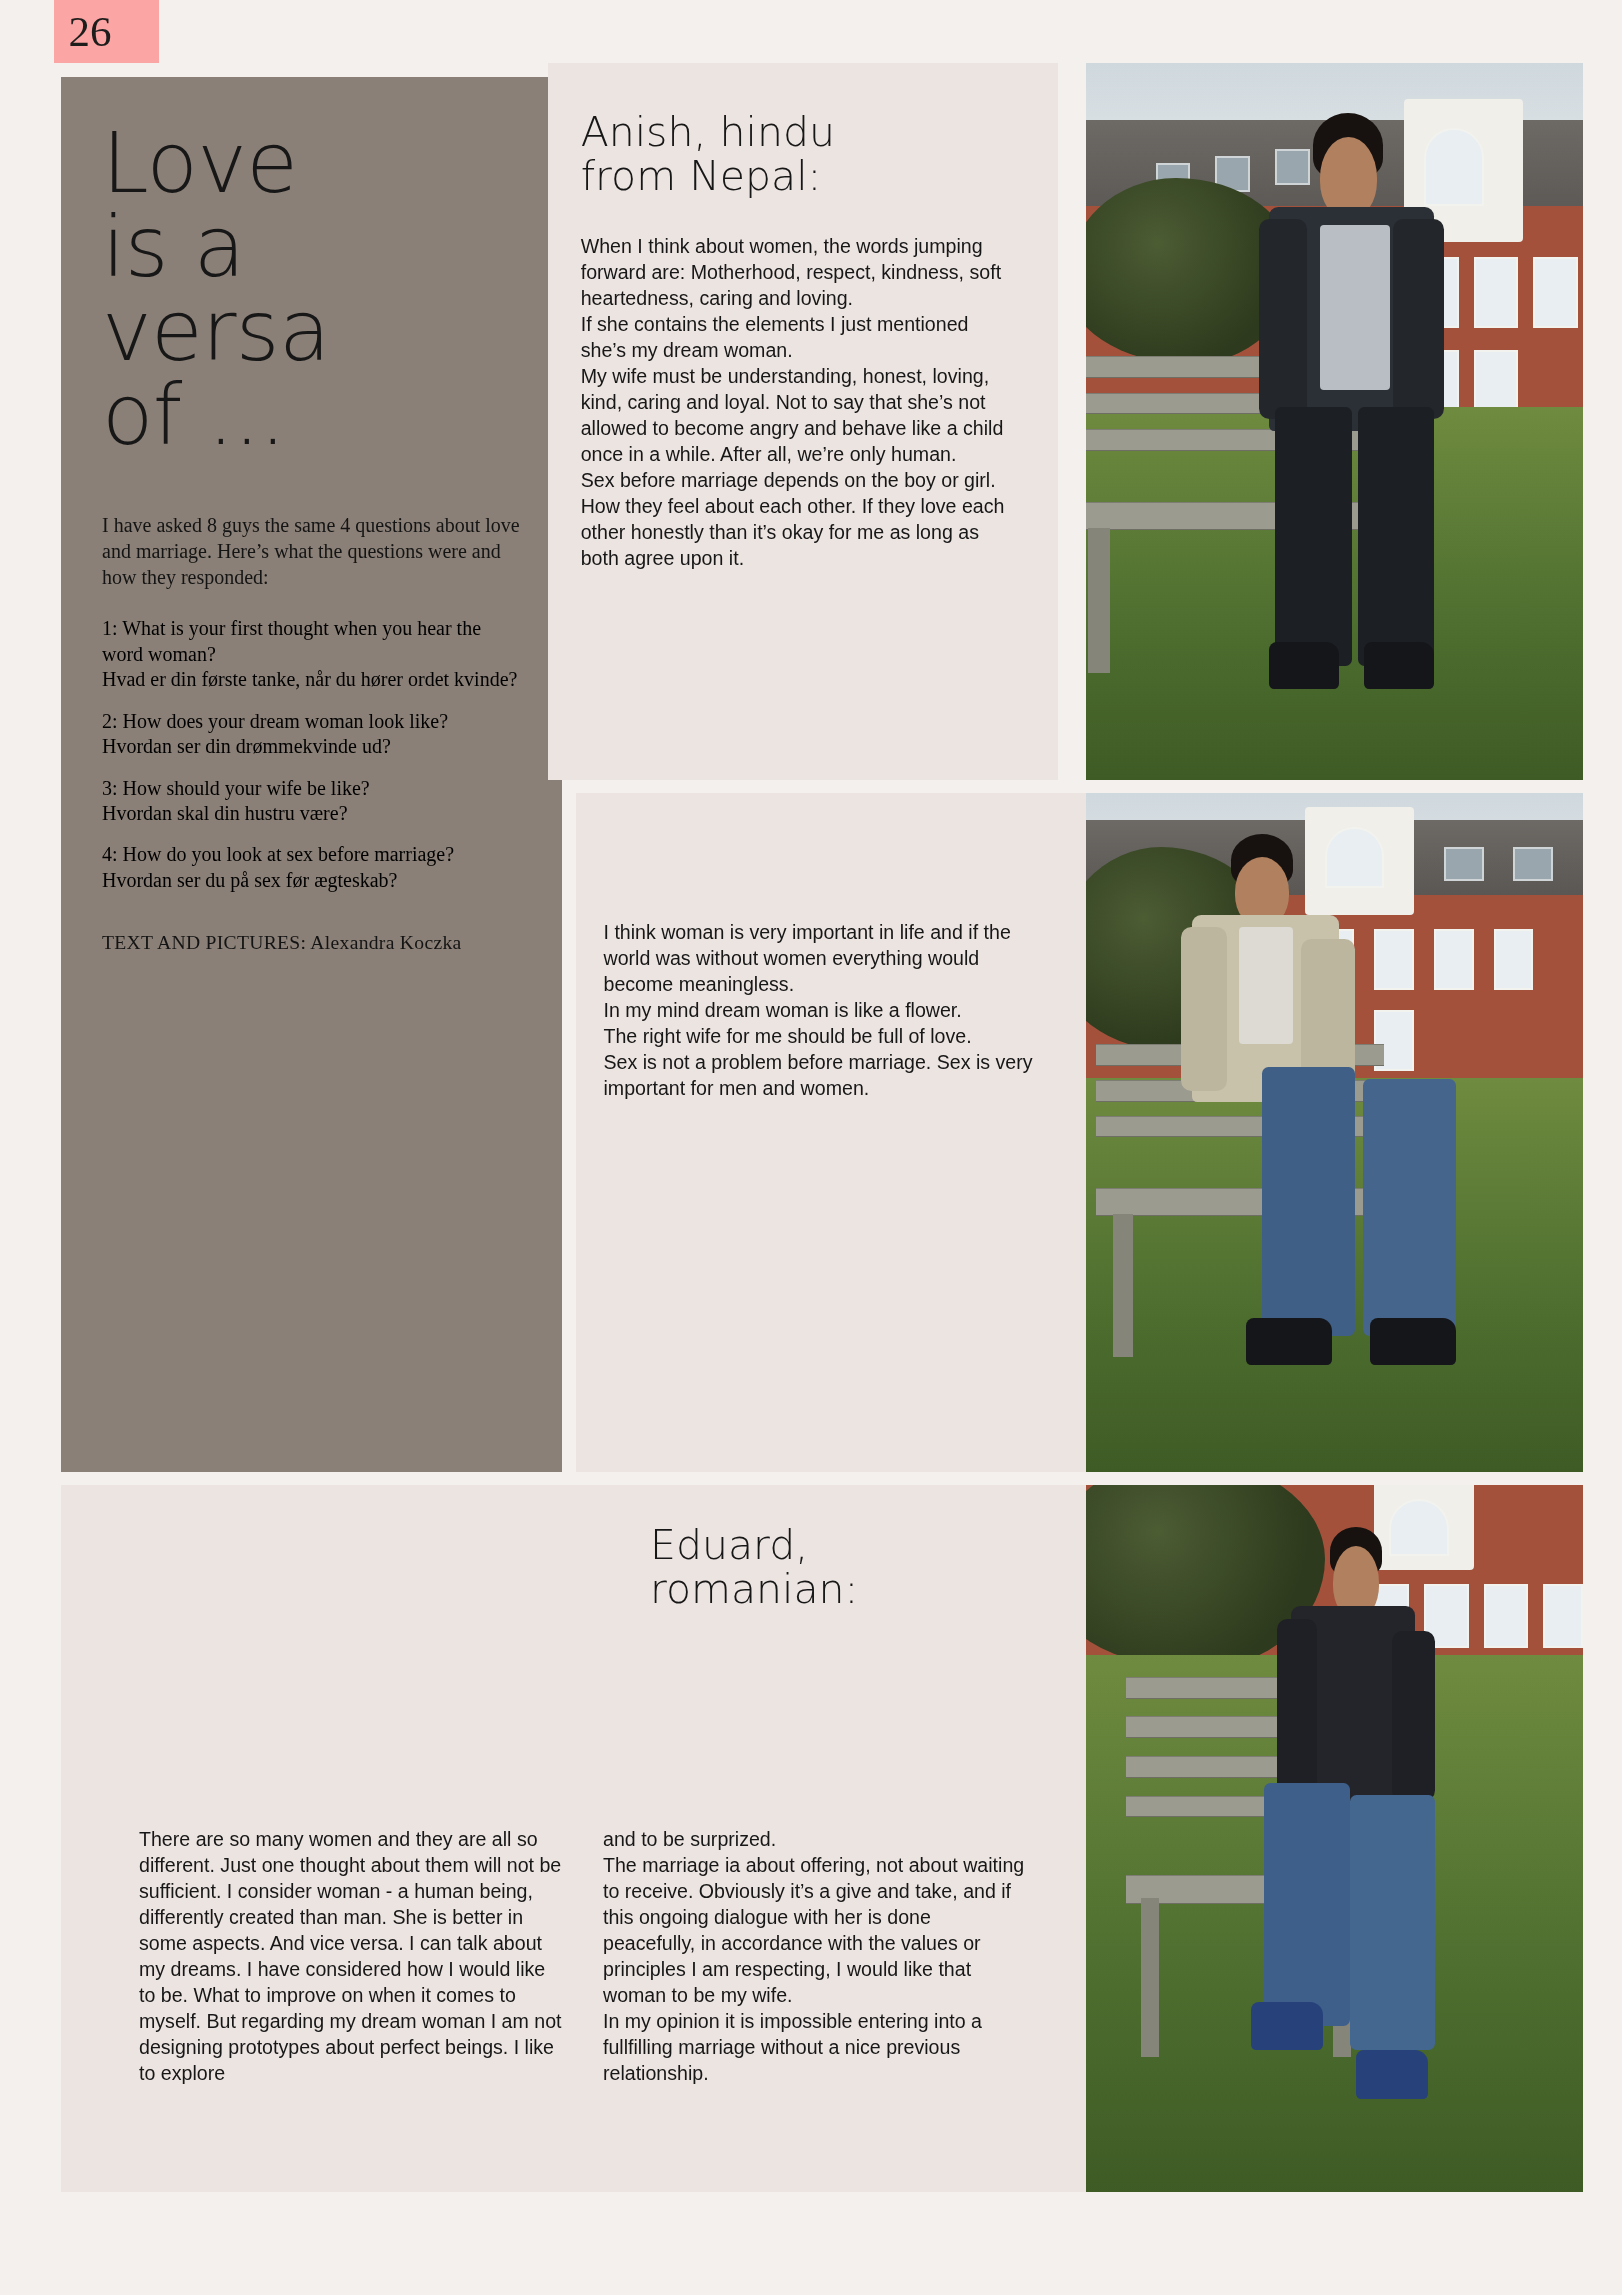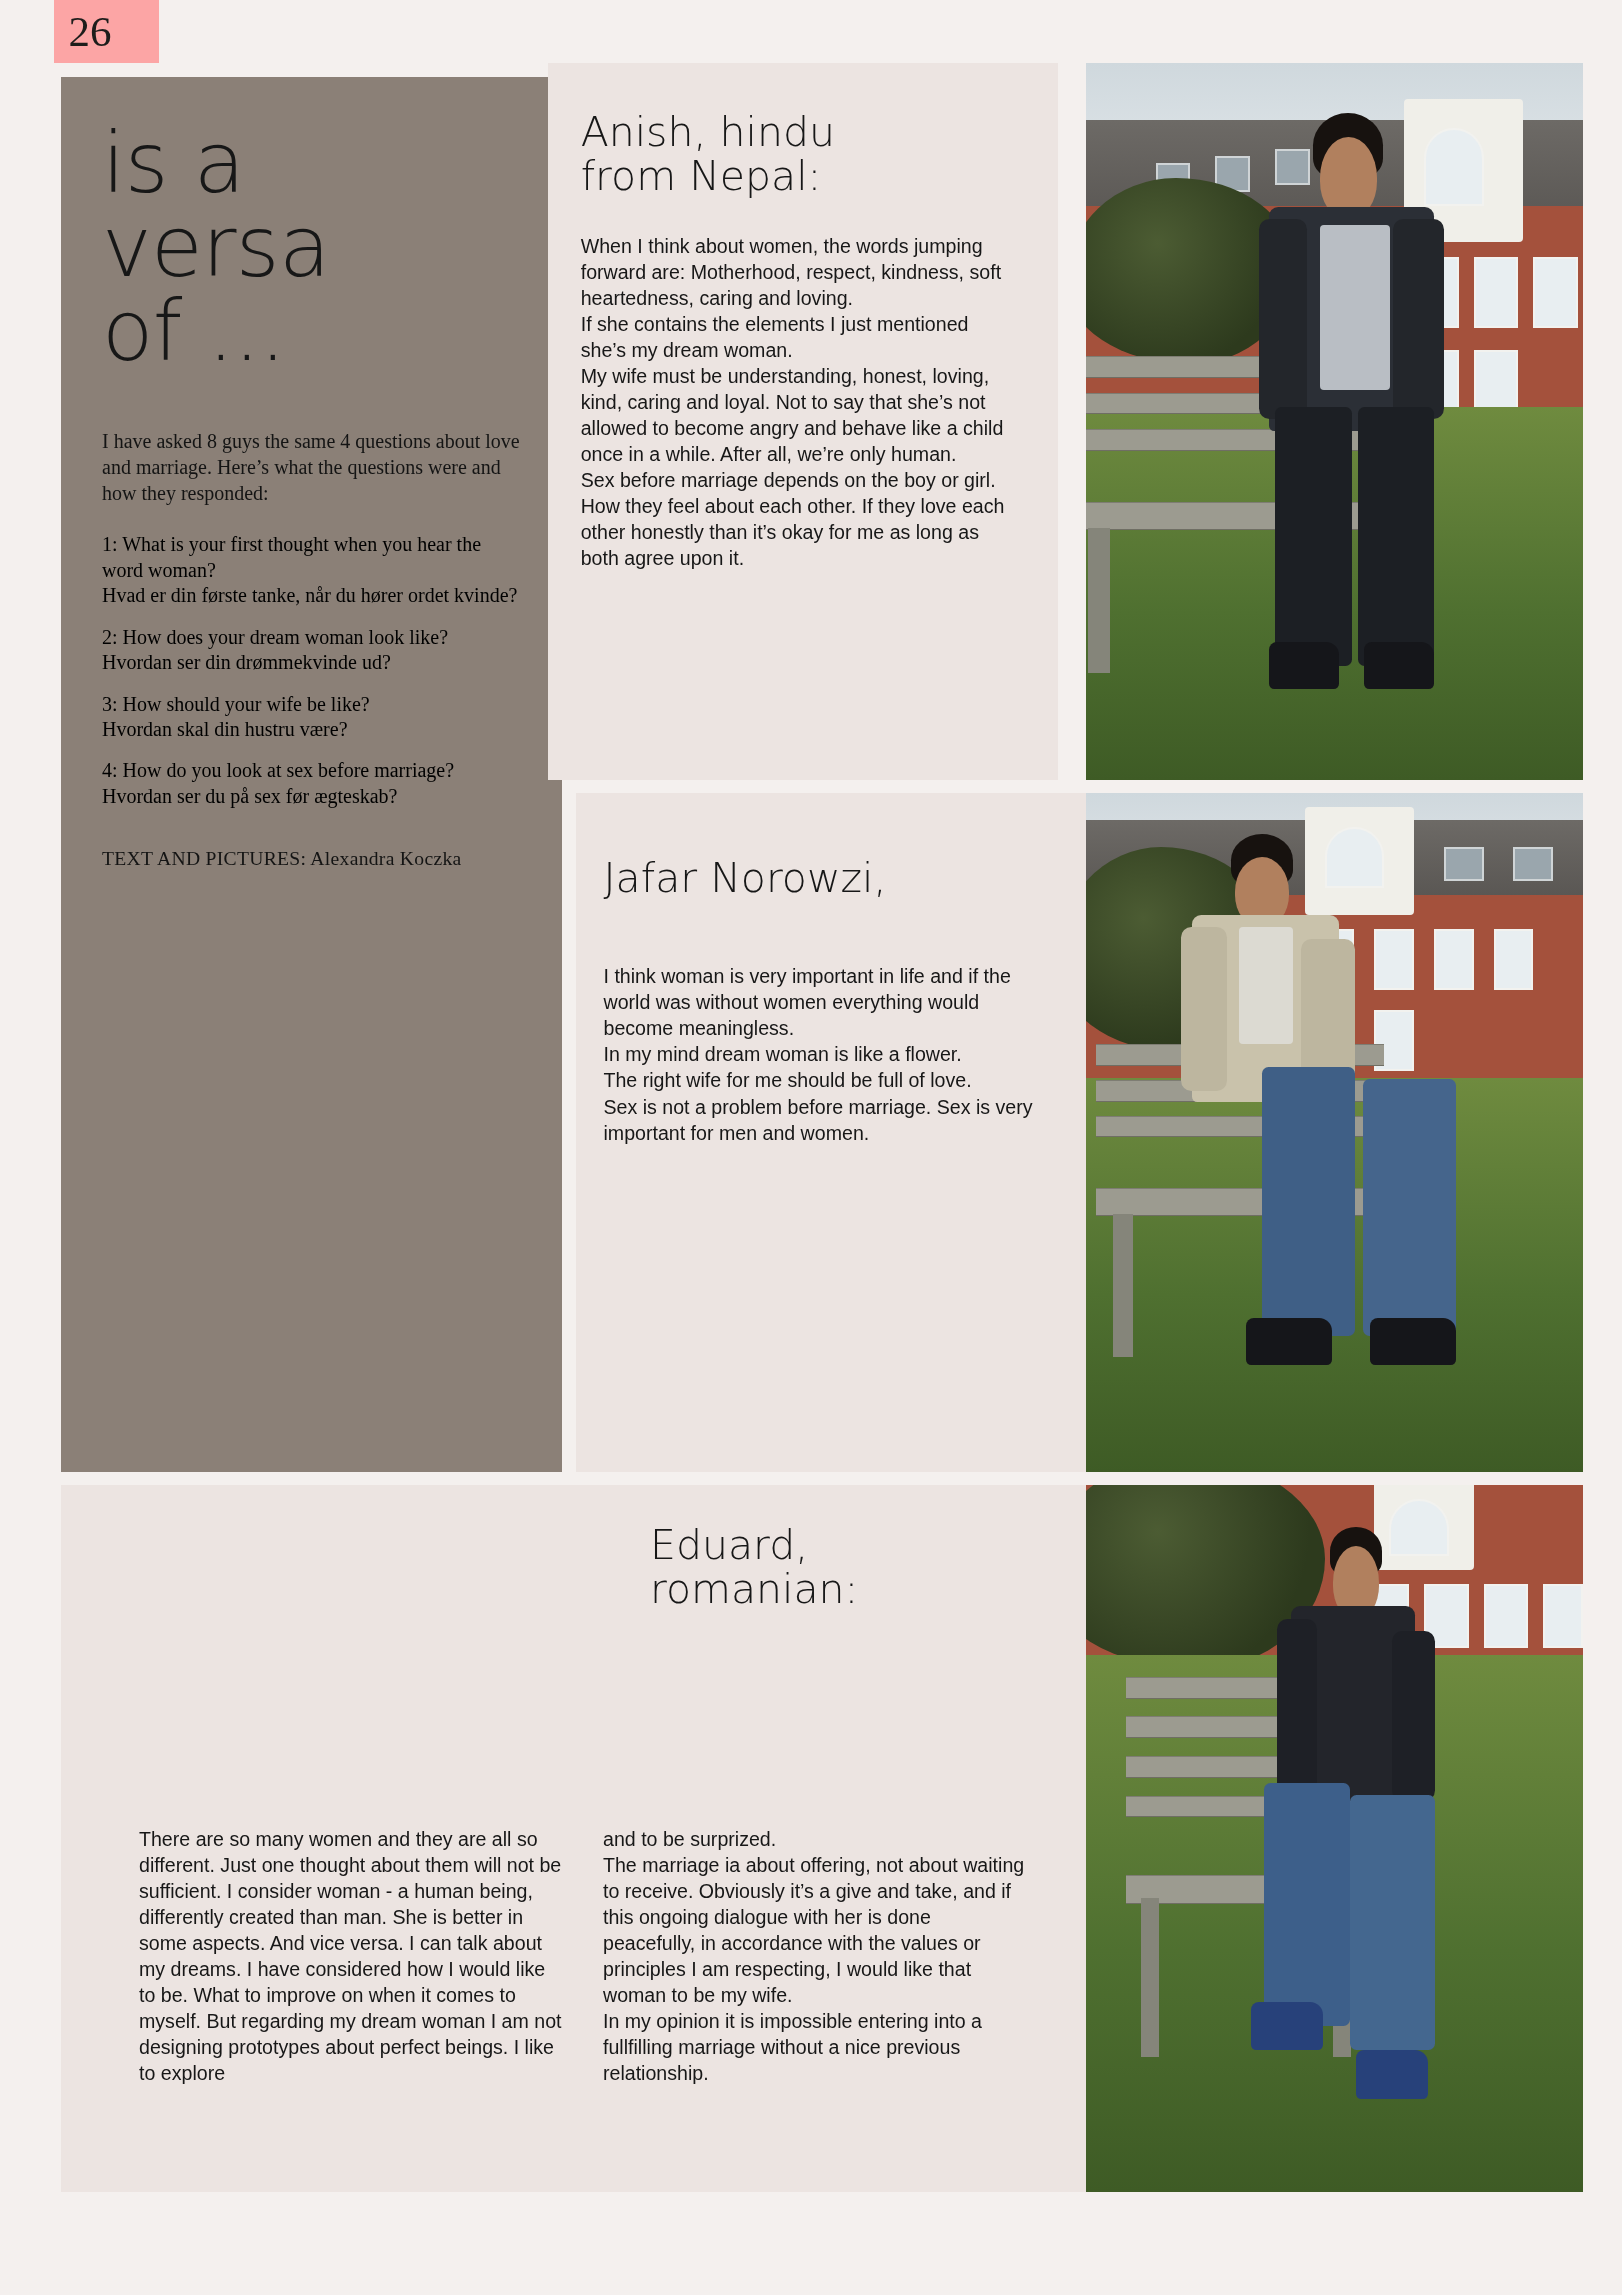--- a/index.html
+++ b/index.html
@@ -252,20 +252,21 @@
 </style>
 </head>
 <body>
 
 <div id="page">
 
   <div class="page-number-box">26</div>
 
   <div class="left-col">
     <h1 class="headline">
+      <span>Love</span>
       <span>is a</span>
       <span>versa</span>
       <span>of ...</span>
     </h1>
 
     <div class="lead-intro">I have asked 8 guys the same 4 questions about love and marriage. Here’s what the questions were and how they responded:</div>
 
     <div class="q-block">
       <p style="white-space:pre-line">1: What is your first thought when you hear the word woman?
 Hvad er din første tanke, når du hører ordet kvinde?</p>
@@ -331,21 +332,20 @@
         <div class="p-leg" style="left:48%;top:50%;width:24%;height:44%;background:#1c1f24;"></div>
         <div class="p-shoe" style="left:20%;top:90%;width:22%;height:8%;"></div>
         <div class="p-shoe" style="left:50%;top:90%;width:22%;height:8%;"></div>
       </div>
     </div>
   </div>
 
   <div class="panel" id="panel-jafar">
     <div class="inner">
       <h2 class="person-name">
-        <span>Jafar Norowzi,</span>
       </h2>
       <div class="body-text" style="white-space:pre-line">I think woman is very important in life and if the world was without women everything would become meaningless.
 In my mind dream woman is like a flower.
 The right wife for me should be full of love.
 Sex is not a problem before marriage. Sex is very important for men and women.</div>
     </div>
   </div>
 
   <div class="photo" id="photo-jafar">
     <div class="scene">

